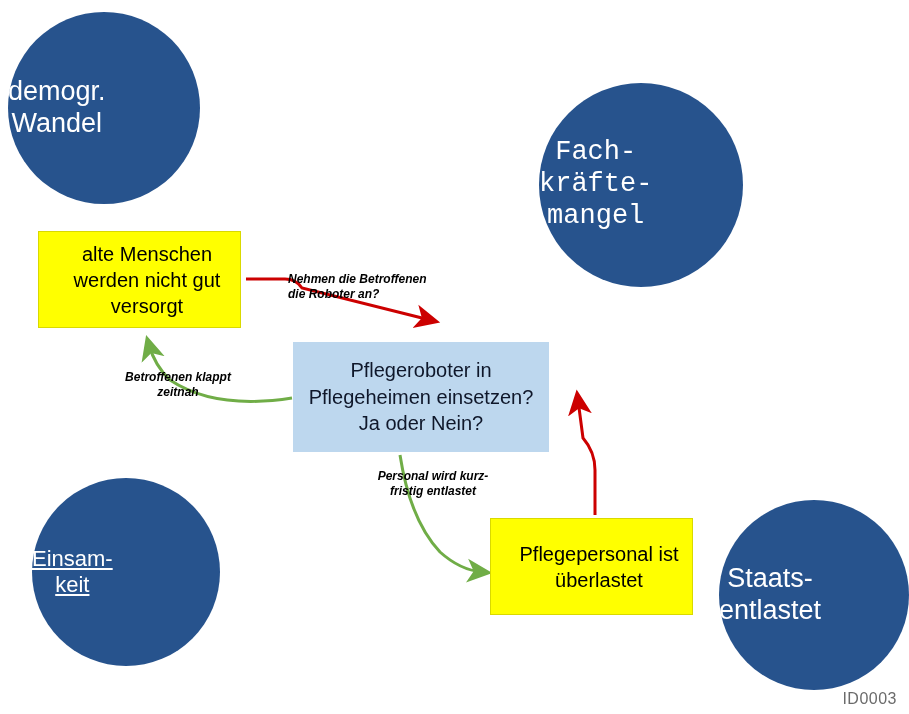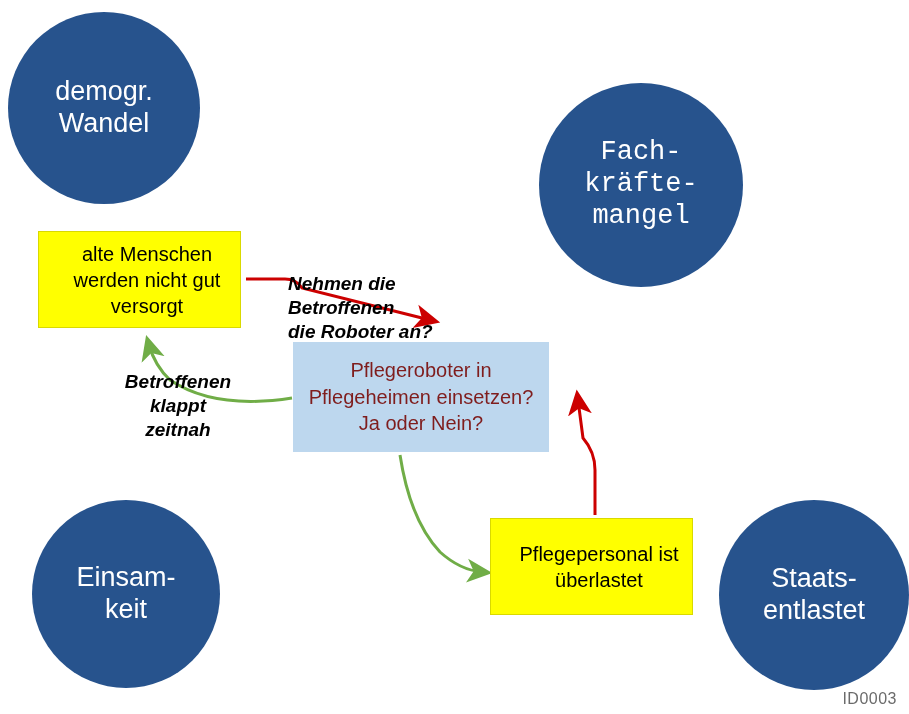--- a/index.html
+++ b/index.html
@@ -17,21 +17,20 @@
     background: #ffffff;
     overflow: hidden;
   }
   .circle {
     position: absolute;
     border-radius: 50%;
     background: #27538d;
     color: #ffffff;
     display: flex;
     align-items: center;
-    justify-content: center;
     text-align: center;
     line-height: 1.18;
     white-space: pre-line;
     box-sizing: border-box;
   }
   .c-demogr {
     left: 8px;
     top: 12px;
     width: 192px;
     height: 192px;
@@ -40,24 +39,25 @@
   .c-fach {
     left: 539px;
     top: 83px;
     width: 204px;
     height: 204px;
     font-size: 27px;
     font-family: Liberation Mono, monospace;
   }
   .c-einsam {
     left: 32px;
-    top: 500px;
+    top: 478px;
     width: 188px;
     height: 188px;
-    font-size: 27px;
+    font-size: 22px;
+    text-decoration: underline;
   }
   .c-staat {
     left: 719px;
     top: 500px;
     width: 190px;
     height: 190px;
     font-size: 27px;
   }
   .yellow-box {
     position: absolute;
@@ -86,33 +86,33 @@
     width: 203px;
     height: 97px;
   }
   .blue-box {
     position: absolute;
     left: 293px;
     top: 342px;
     width: 256px;
     height: 110px;
     background: #bdd7ee;
-    color: #7f1d1d;
+    color: #0f172a;
     display: flex;
     align-items: center;
     justify-content: center;
     text-align: center;
     line-height: 1.32;
     white-space: pre-line;
     box-sizing: border-box;
     font-size: 20px;
   }
   .edge-label {
     position: absolute;
-    font-size: 19px;
+    font-size: 12px;
     font-style: italic;
     font-weight: bold;
     color: #000000;
     line-height: 1.25;
     white-space: pre-line;
     text-align: center;
   }
   .lbl-nehmen {
     left: 288px;
     top: 272px;
@@ -210,16 +210,18 @@
   <div class="blue-box">
     <span>Pflegeroboter in
 Pflegeheimen einsetzen?
 Ja oder Nein?</span>
   </div>
 
   <div class="edge-label lbl-nehmen">Nehmen die Betroffenen
 die Roboter an?</div>
   <div class="edge-label lbl-versorgung">Betroffenen  klappt
 zeitnah</div>
+  <div class="edge-label lbl-personal-kurz">Personal wird kurz-
+fristig entlastet</div>
 
   <div class="id-tag">ID0003</div>
 
 </div>
 
 </body></html>

